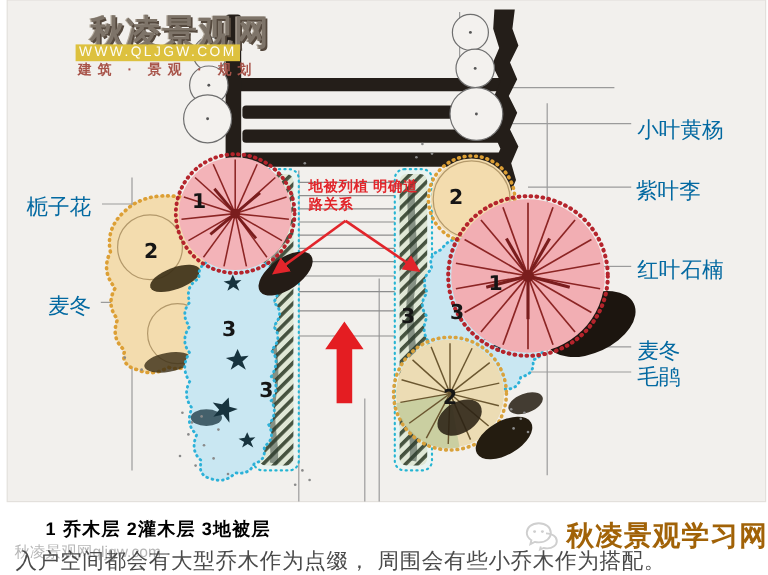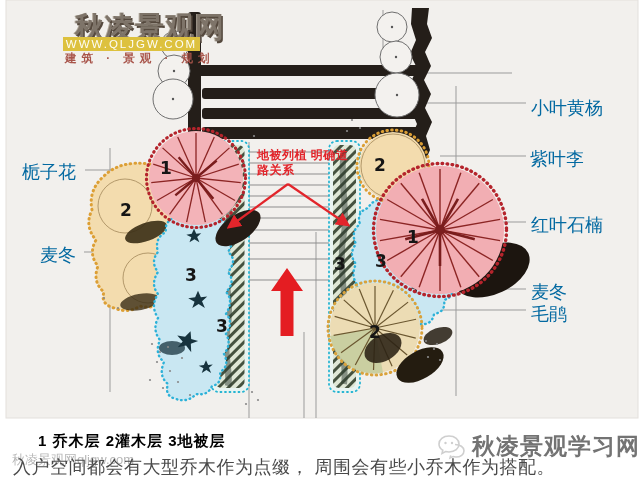--- a/index.html
+++ b/index.html
@@ -20,21 +20,21 @@
   .lbl{font-family:"Liberation Serif","DejaVu Serif",serif;font-size:18px;color:#0369a1;}
   .num{font-family:"DejaVu Sans",sans-serif;font-size:17px;font-weight:700;color:#151515;
        transform:translate(-50%,-50%);}
   .annotation{left:257px;top:148px;font-size:12px;line-height:14.5px;font-weight:700;
               color:#e2252b;letter-spacing:0.5px;}
   
   .legend{left:13px;top:432px;font-size:15px;font-weight:600;color:#000000;letter-spacing:1px;margin-left:25px;}
   .note{left:13px;top:455px;font-size:18px;color:#4a4a4a;letter-spacing:0.5px;}
   .wm-left{left:12px;top:451px;font-size:13px;color:#404040;opacity:.38;z-index:4;}
   .wm-right{left:437px;top:431px;z-index:5;display:flex;align-items:center;gap:5px;}
-  .wm-right span{font-size:23px;font-weight:700;color:#737373;letter-spacing:1px;}
+  .wm-right span{font-size:23px;font-weight:700;color:#a16207;letter-spacing:1px;}
 </style>
 </head>
 <body>
 
 <div id="stage">
 
   <svg id="plansvg" width="640" height="479" viewBox="0 0 640 479">
     <defs>
       <pattern id="hatch" patternUnits="userSpaceOnUse" width="7" height="7" patternTransform="rotate(45)">
         <rect width="7" height="7" fill="#dfe7d6"></rect>

